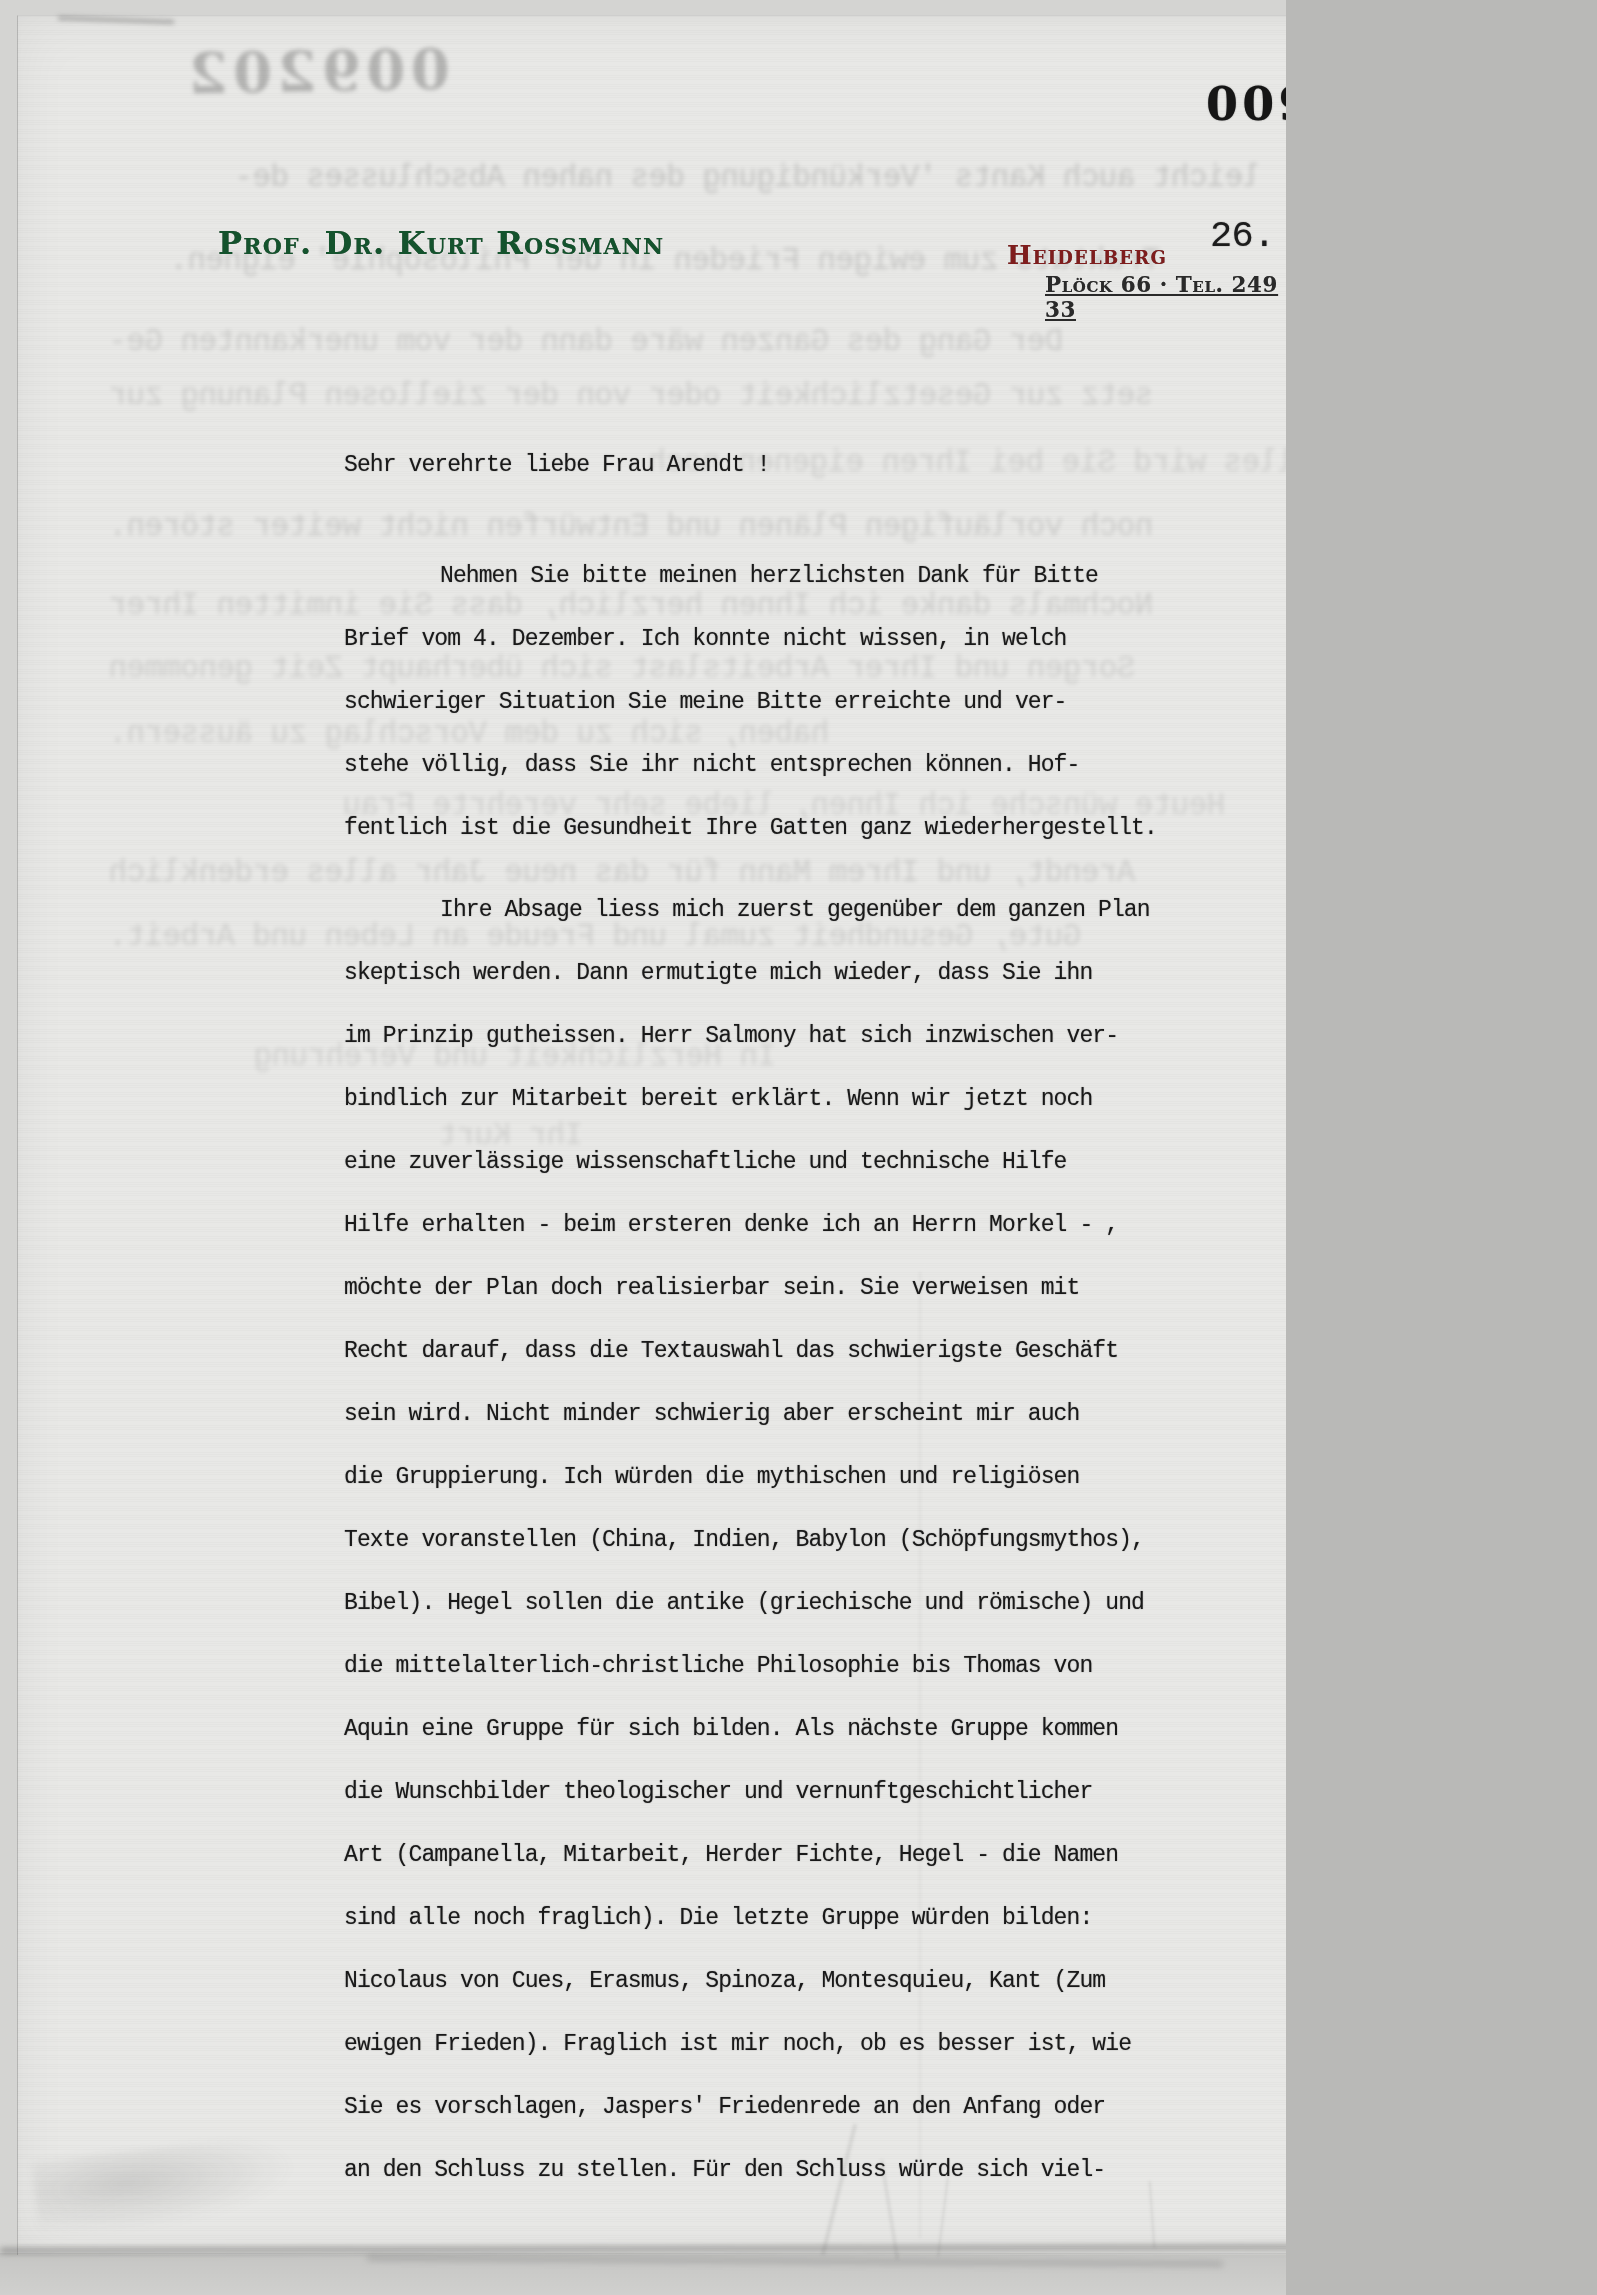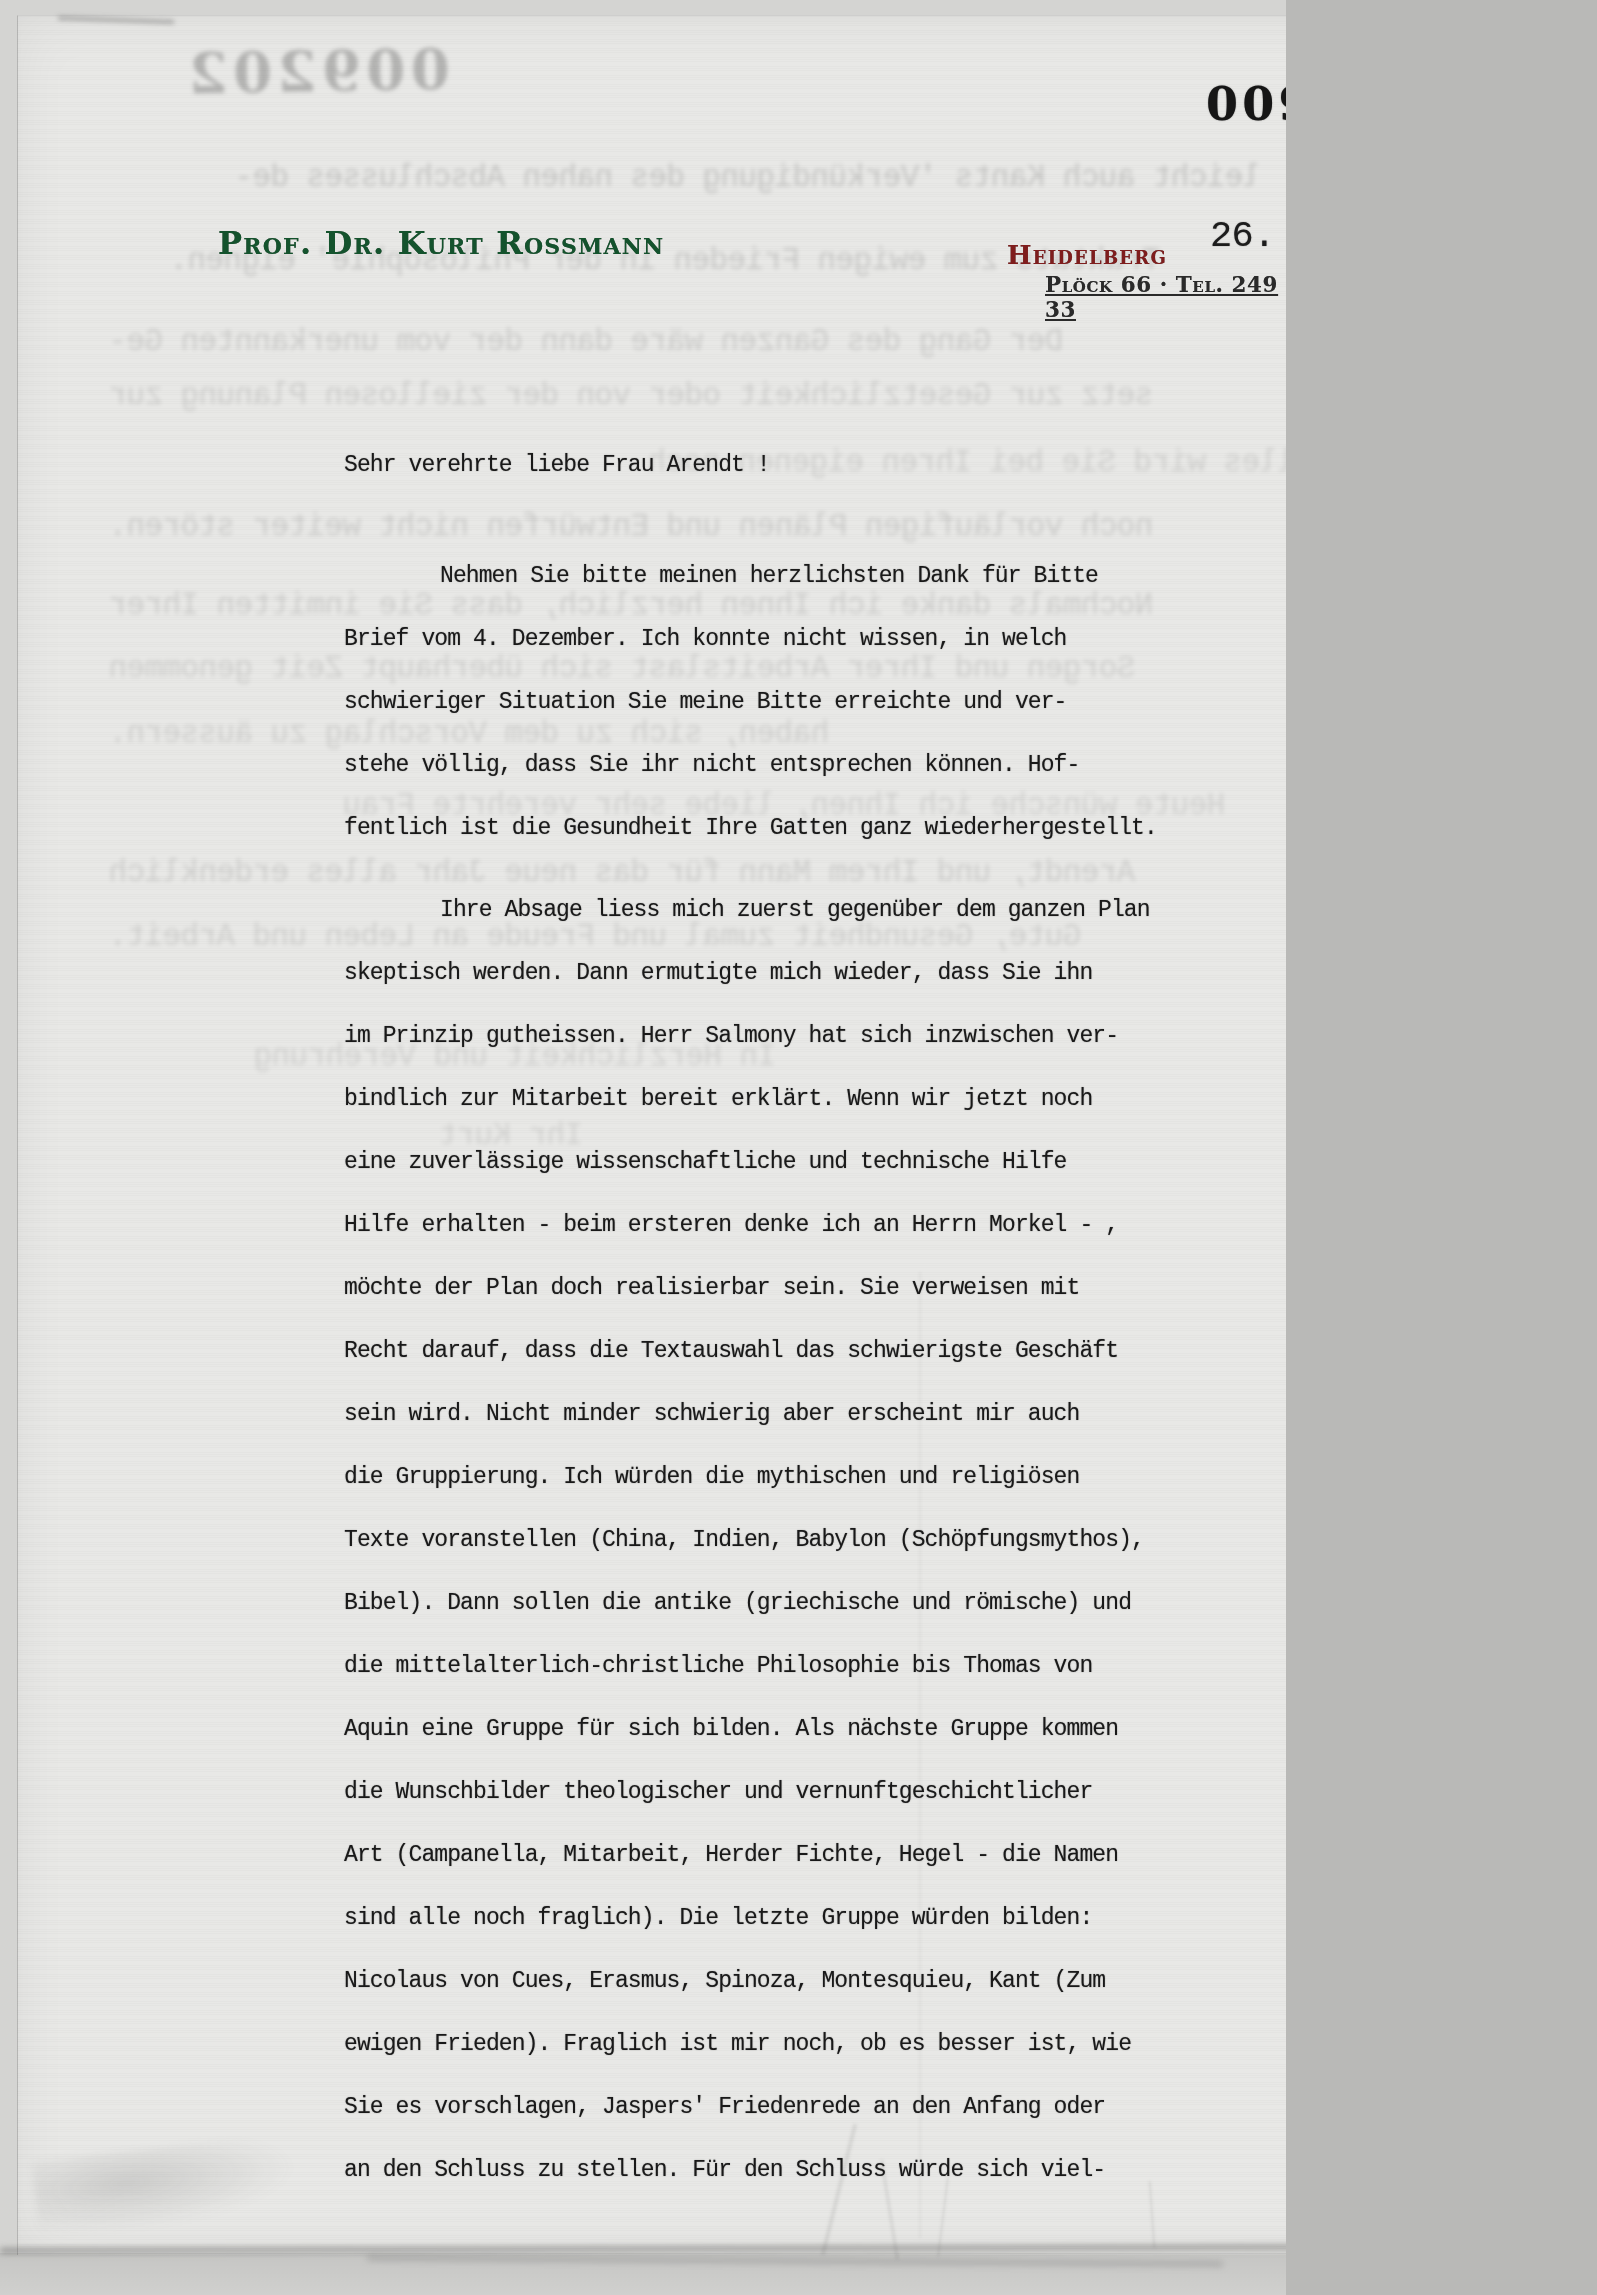--- a/index.html
+++ b/index.html
@@ -167,21 +167,21 @@
       <div class="tline">skeptisch werden. Dann ermutigte mich wieder, dass Sie ihn</div>
       <div class="tline">im Prinzip gutheissen. Herr Salmony hat sich inzwischen ver-</div>
       <div class="tline">bindlich zur Mitarbeit bereit erklärt. Wenn wir jetzt noch</div>
       <div class="tline">eine zuverlässige wissenschaftliche und technische Hilfe</div>
       <div class="tline">Hilfe erhalten - beim ersteren denke ich an Herrn Morkel - ,</div>
       <div class="tline">möchte der Plan doch realisierbar sein. Sie verweisen mit</div>
       <div class="tline">Recht darauf, dass die Textauswahl das schwierigste Geschäft</div>
       <div class="tline">sein wird. Nicht minder schwierig aber erscheint mir auch</div>
       <div class="tline">die Gruppierung. Ich würden die mythischen und religiösen</div>
       <div class="tline">Texte voranstellen (China, Indien, Babylon (Schöpfungsmythos),</div>
-      <div class="tline">Bibel). Dann sollen die antike (griechische und römische) und</div>
+      <div class="tline">Bibel). Hegel sollen die antike (griechische und römische) und</div>
       <div class="tline">die mittelalterlich-christliche Philosophie bis Thomas von</div>
       <div class="tline">Aquin eine Gruppe für sich bilden. Als nächste Gruppe kommen</div>
       <div class="tline">die Wunschbilder theologischer und vernunftgeschichtlicher</div>
       <div class="tline">Art (Campanella, Mitarbeit, Herder Fichte, Hegel - die Namen</div>
       <div class="tline">sind alle noch fraglich). Die letzte Gruppe würden bilden:</div>
       <div class="tline">Nicolaus von Cues, Erasmus, Spinoza, Montesquieu, Kant (Zum</div>
       <div class="tline">ewigen Frieden). Fraglich ist mir noch, ob es besser ist, wie</div>
       <div class="tline">Sie es vorschlagen, Jaspers' Friedenrede an den Anfang oder</div>
       <div class="tline">an den Schluss zu stellen. Für den Schluss würde sich viel-</div>
     </div>

